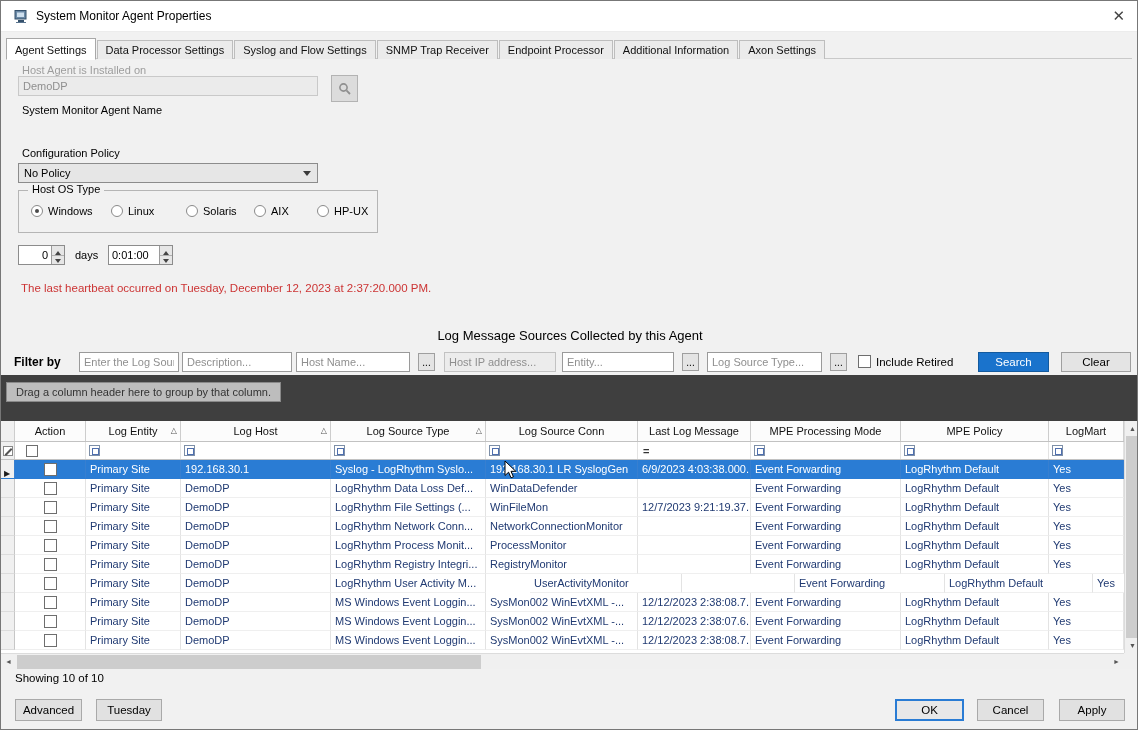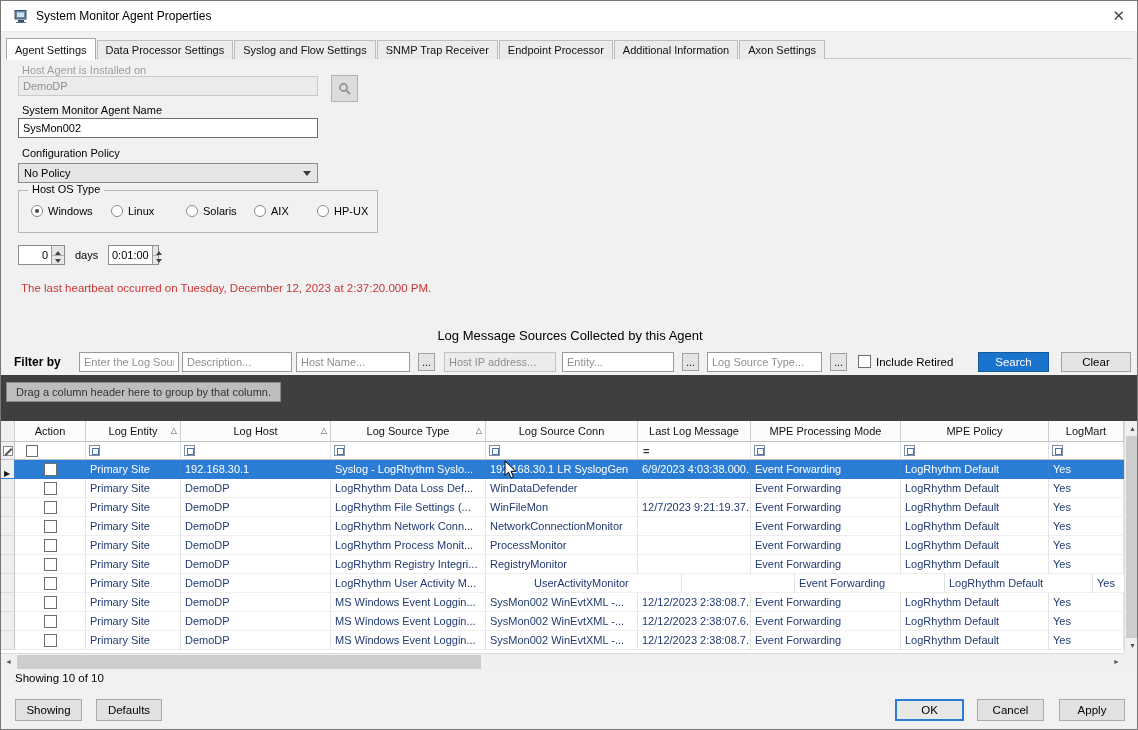--- a/index.html
+++ b/index.html
@@ -128,21 +128,20 @@
   <button class="icon-btn" style="left:330px;top:74px;">
     <span style="display:inline-flex;">
       <svg width="14" height="14" viewBox="0 0 14 14">
           <circle cx="5.5" cy="5.5" r="3.6" fill="none" stroke="#8f8f8f" stroke-width="1.6"></circle>
           <line x1="8.4" y1="8.4" x2="12" y2="12" stroke="#8f8f8f" stroke-width="1.8"></line>
         </svg>
     </span>
   </button>
 
   <label class="lbl" style="left:21px;top:103px;">System Monitor Agent Name</label>
-  <input class="tb" style="left: 17px; top: 117px; width: 300px;" value="SysMon002">
 
   <label class="lbl" style="left:21px;top:146px;">Configuration Policy</label>
   <div class="combo" style="left:17px;top:162px;width:300px;">
     <span>No Policy</span>
     <span class="chev"></span>
   </div>
 
   <div class="groupbox" style="left:17px;top:189px;width:360px;height:43px;">
     <span class="groupbox-label">Host OS Type</span>
     <div id="os-options">
@@ -170,21 +169,21 @@
   </div>
 
   <div class="spin" style="left:17px;top:244px;width:47px;">
     <span class="spin-val right">0</span>
     <span class="spin-btns">
         <i class="up"></i>
         <i class="dn"></i>
       </span>
   </div>
   <label class="lbl" style="left:74px;top:248px;">days</label>
-  <div class="spin" style="left:107px;top:244px;width:51px;">
+  <div class="spin" style="left:107px;top:244px;width:65px;">
     <span class="spin-val">0:01:00</span>
     <span class="spin-btns">
         <i class="up"></i>
         <i class="dn"></i>
       </span>
   </div>
 
   <div class="heartbeat" style="left:20px;top:281px;">The last heartbeat occurred on Tuesday, December 12, 2023 at 2:37:20.000 PM.</div>
 
   <div class="section-title" style="top:327px;">Log Message Sources Collected by this Agent</div>
@@ -405,22 +404,22 @@
     <div class="hscroll">
       <span class="sarrow" style="left:0;top:0;line-height:16px;">◄</span>
       <span class="hthumb"></span>
       <span class="sarrow" style="right:0;top:0;line-height:16px;">►</span>
     </div>
     <div class="corner"></div>
   </div>
 
   <div class="showing">Showing 10 of 10</div>
 
-  <button class="btn" style="left:14px;width:67px;">Showing</button>
-  <button class="btn" style="left:95px;width:66px;">Defaults</button>
+  <button class="btn" style="left:14px;width:67px;">Advanced</button>
+  <button class="btn" style="left:95px;width:66px;">Tuesday</button>
   <button class="btn default" style="left:894px;width:69px;">OK</button>
   <button class="btn" style="left:976px;width:67px;">Cancel</button>
   <button class="btn" style="left:1058px;width:66px;">Apply</button>
 
   <span class="cursor">
     <svg width="13" height="19" viewBox="0 0 13 19">
         <path d="M1 1 L1 15.5 L4.6 12.2 L7 17.8 L9.4 16.8 L7 11.3 L11.8 11.3 Z" fill="#fff" stroke="#000" stroke-width="1"></path>
       </svg>
   </span>
 </div>

